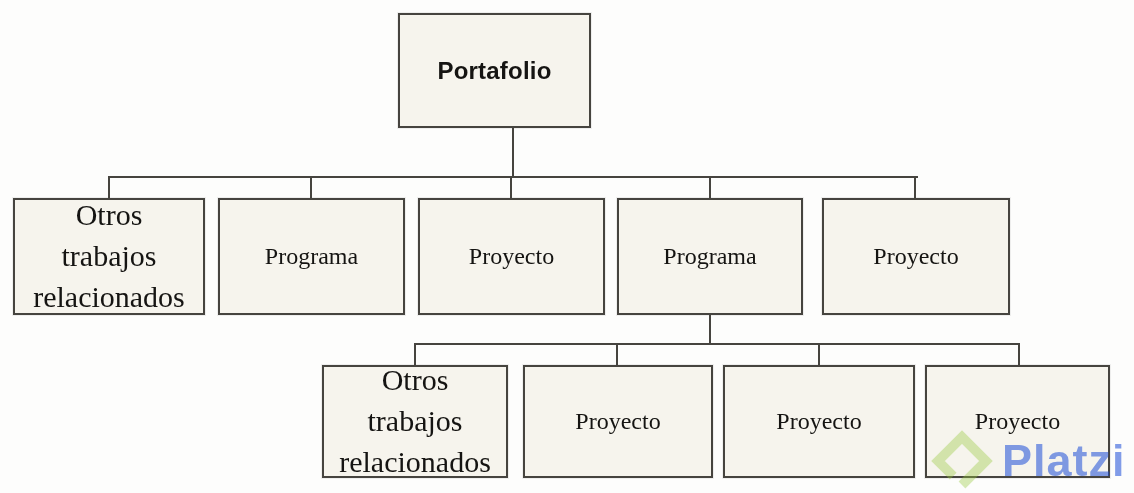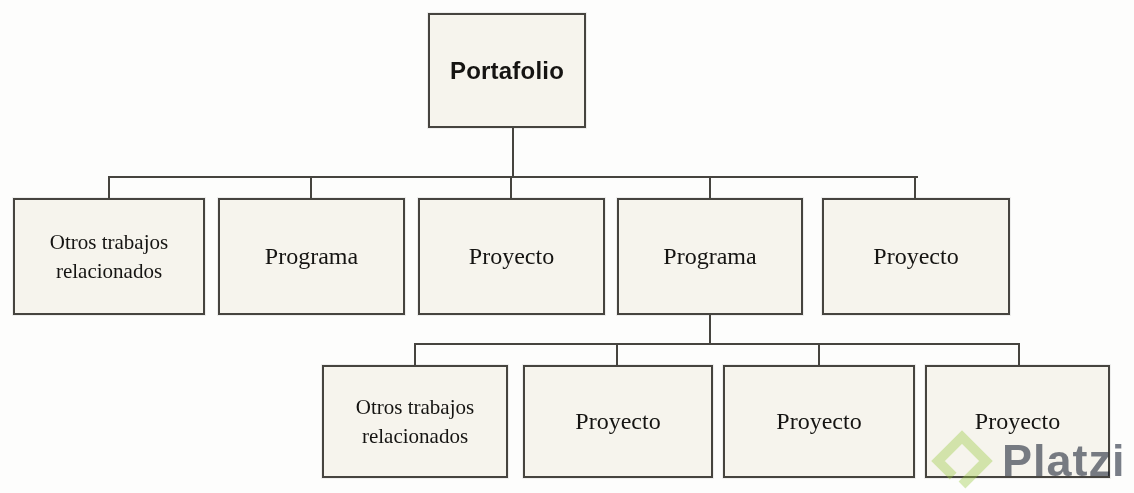--- a/index.html
+++ b/index.html
@@ -30,21 +30,21 @@
     padding: 0 14px;
     box-shadow: 0 0 0 1px rgba(70,68,63,0.08);
   }
   .node.root {
     font-family: "Liberation Sans", sans-serif;
     font-weight: bold;
     font-size: 24px;
     letter-spacing: 0.2px;
   }
   .node.small-multiline {
-    font-size: 21px;
+    font-size: 30px;
     line-height: 1.36;
     padding: 0 16px;
   }
   .line {
     position: absolute;
     background: #46443f;
   }
   
   .wm {
     position: absolute;
@@ -53,32 +53,32 @@
     pointer-events: none;
   }
   .wm-logo {
     opacity: 0.38;
   }
   .wm-text {
     font-family: "Liberation Sans", sans-serif;
     font-weight: bold;
     font-size: 45px;
     letter-spacing: 1px;
-    color: #0f172a;
+    color: #1d4ed8;
     opacity: 0.55;
     margin-left: 8px;
     line-height: 1;
   }
 </style>
 </head>
 <body>
 
 <div id="stage">
 
-  <div class="node root" style="left:428px; top:13px; width:158px; height:115px;">Portafolio</div>
+  <div class="node root" style="left:398px; top:13px; width:193px; height:115px;">Portafolio</div>
 
   <div class="line" style="left:512px; top:128px; width:2px; height:50px;"></div>
   <div class="line" style="left:108px; top:176px; width:810px; height:2px;"></div>
   <div class="line" style="left:108px; top:176px; width:2px; height:23px;"></div>
   <div class="line" style="left:310px; top:176px; width:2px; height:23px;"></div>
   <div class="line" style="left:510px; top:176px; width:2px; height:23px;"></div>
   <div class="line" style="left:709px; top:176px; width:2px; height:23px;"></div>
   <div class="line" style="left:914px; top:176px; width:2px; height:23px;"></div>
 
   <div class="node small-multiline" style="left:13px; top:198px; width:192px; height:117px;">Otros trabajos relacionados</div>

